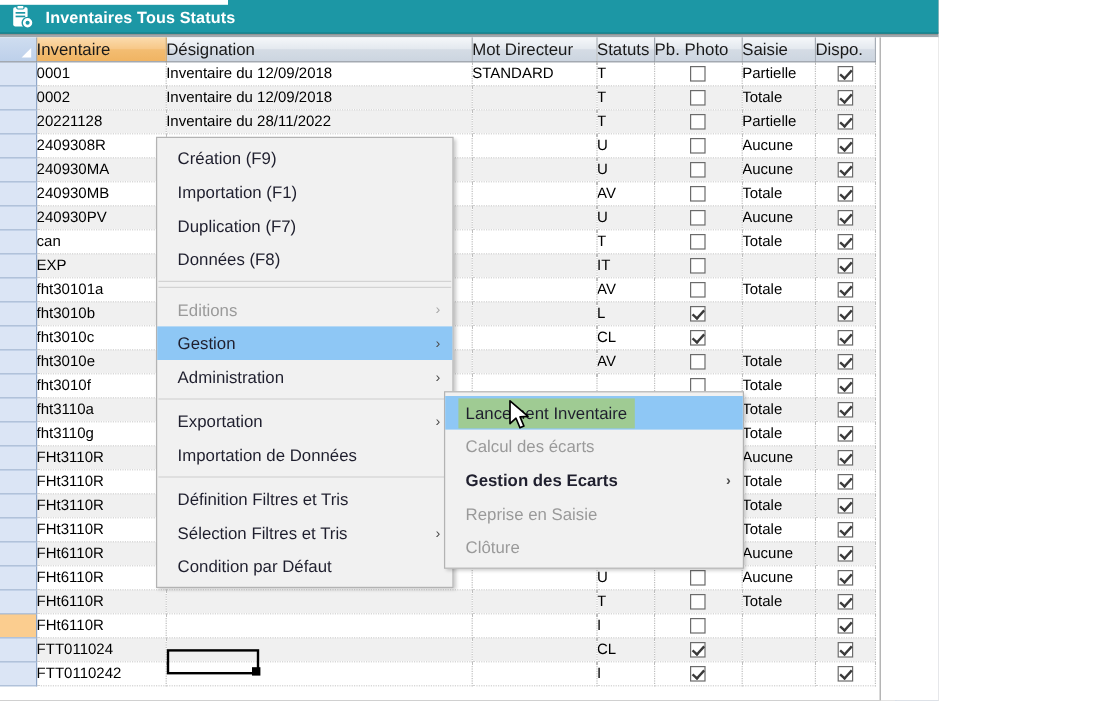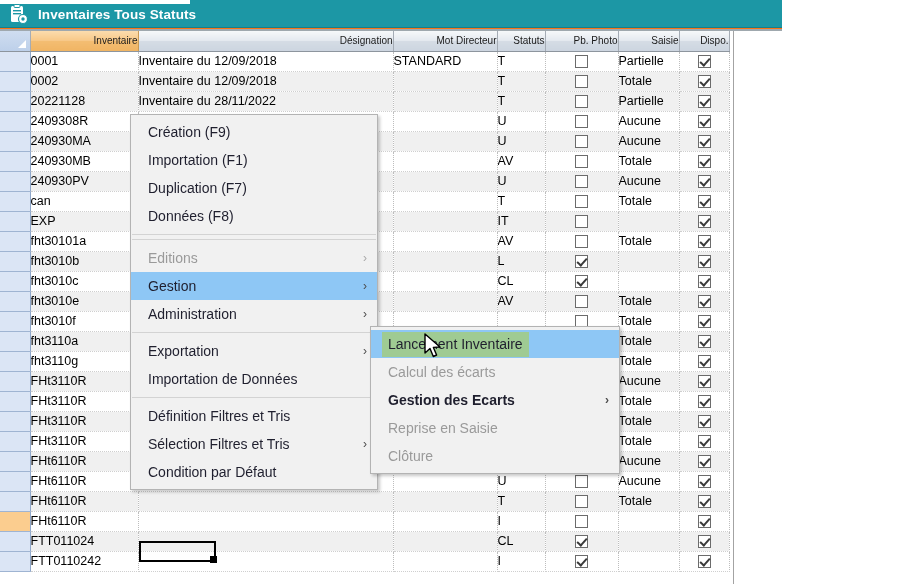--- a/index.html
+++ b/index.html
@@ -7,21 +7,21 @@
     margin: 0; padding: 0;
     width: 917px; height: 584px;
     overflow: hidden;
     background: #ffffff;
     font-family: "Liberation Sans", sans-serif;
   }
   #app {
     position: relative;
     width: 782px; height: 584px;
     overflow: hidden;
-    background: #f97316;
+    background: #737373;
   }
 
   
   .bg-window {
     position: absolute;
     right: 0; bottom: 0;
     width: 35px; height: 150px;
     background: #7b97c4;
     border-left: 1px solid #6d86ae;
     border-top: 1px solid #9fb2d0;
@@ -120,23 +120,23 @@
     white-space: nowrap;
   }
 
   
   thead th {
     height: 22px;
     background: linear-gradient(to bottom, #f6f8fa 0%, #e4e9ef 48%, #d5dce5 50%, #ccd5e0 100%);
     border-right: 1px solid #a5acb5;
     border-bottom: 1px solid #8d959e;
     font-weight: normal;
-    font-size: 10px;
+    font-size: 14px;
     color: #1a1a1a;
-    text-align: right;
+    text-align: left;
     vertical-align: middle;
   }
   thead th.corner {
     background: linear-gradient(to bottom, #cfddf0 0%, #bdd0ea 100%);
     position: relative;
   }
   thead th.corner .tri {
     position: absolute;
     right: 4px; bottom: 3px;
     width: 0; height: 0;

